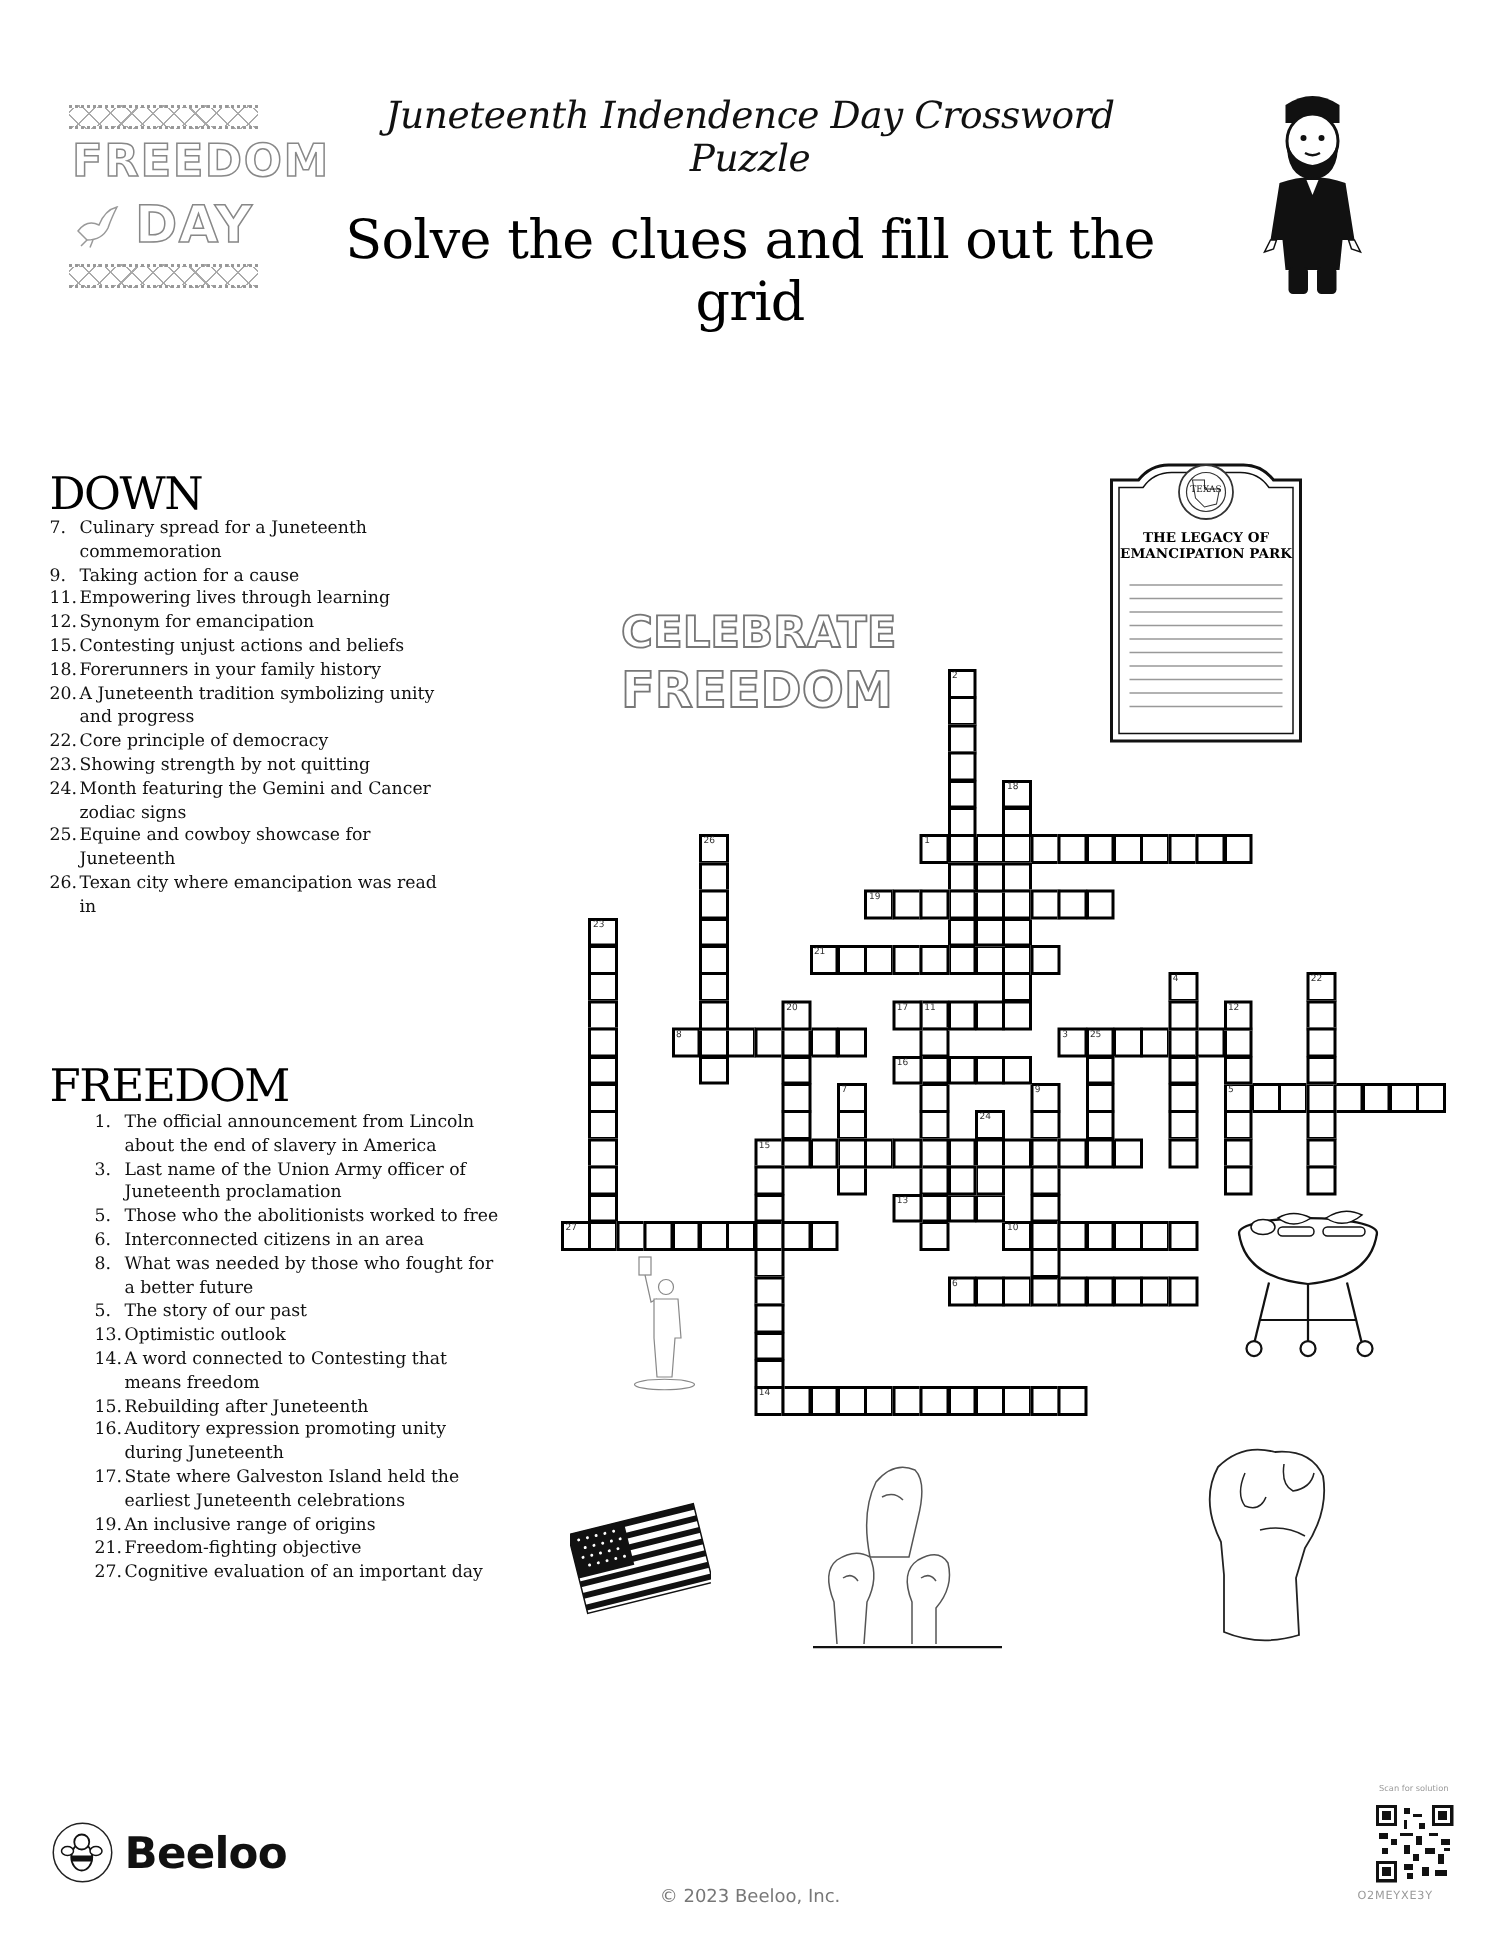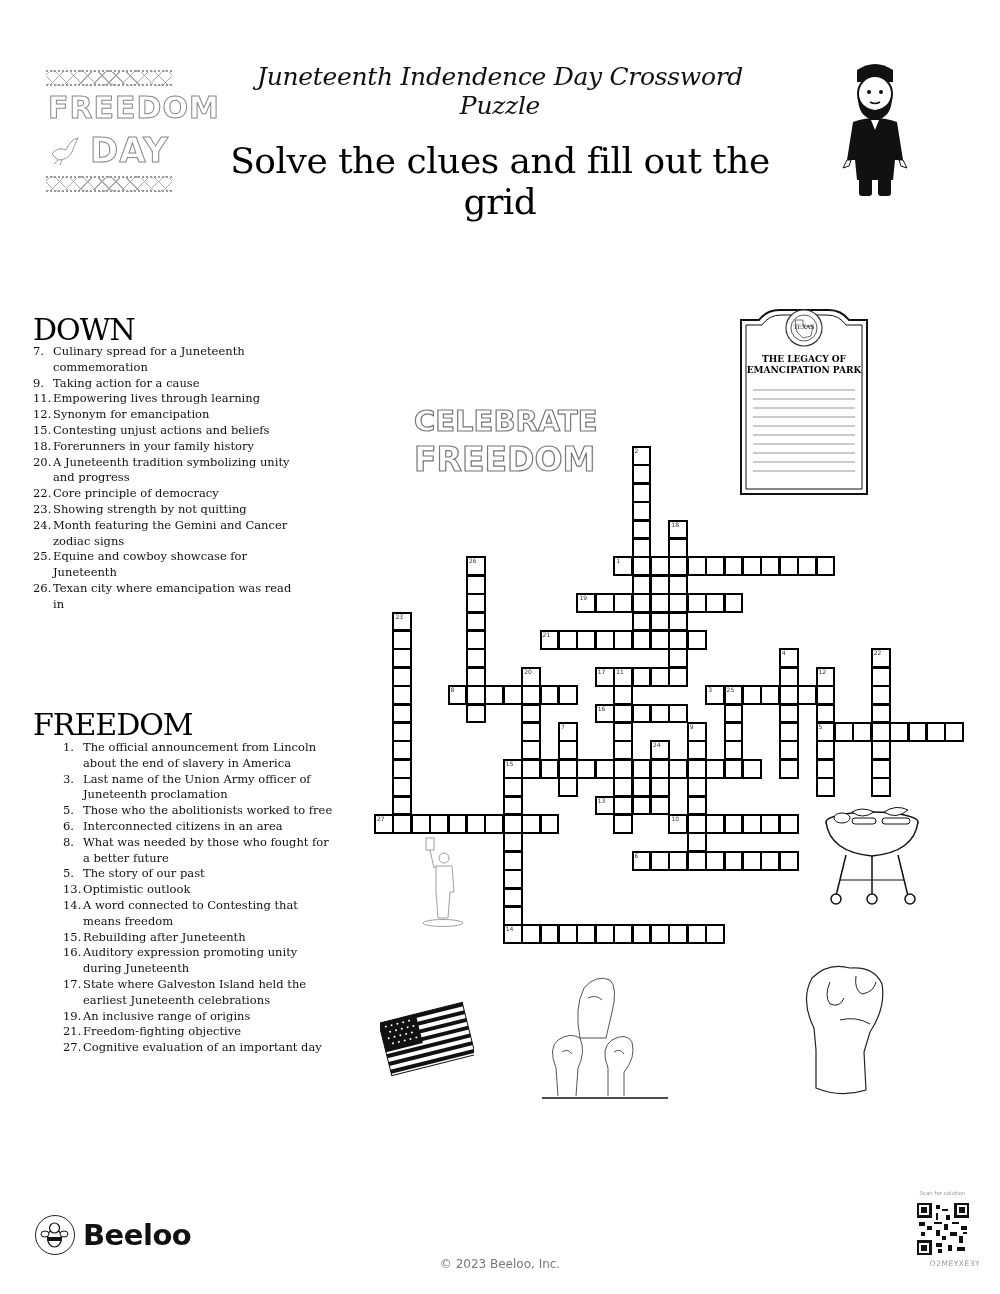--- a/index.html
+++ b/index.html
@@ -36,21 +36,21 @@
   
   .outline-word { position: absolute; font-family: "DejaVu Sans", sans-serif; font-weight: bold; color: #fff;
                   -webkit-text-stroke: 1.2px #777; letter-spacing: 0px; }
   
   #logo { left: 35px; top: 1214px; height: 42px; display: flex; align-items: center; gap: 8px; }
   #logo-circle { width: 40px; height: 40px; border: 1.5px solid #222; border-radius: 50%; position: relative; }
   #logo-text { font-family: "DejaVu Sans", sans-serif; font-size: 29px; font-weight: bold; color: #111; letter-spacing: -0.5px; }
   #copyright { left: 300px; top: 1257px; width: 400px; text-align: center; font-family: "DejaVu Sans", sans-serif; font-size: 12px; color: #777; }
   #qr-label { left: 905px; top: 1190px; width: 75px; text-align: center; font-family: "DejaVu Sans", sans-serif; font-size: 5.5px; color: #999; }
   #qr { left: 917px; top: 1203px; width: 52px; height: 52px; }
-  #qr-code { left: 905px; top: 1259px; width: 75px; text-align: right; font-family: "DejaVu Sans", sans-serif; font-size: 7.5px; color: #999; letter-spacing: 0.5px; }
+  #qr-code { left: 905px; top: 1259px; width: 75px; text-align: left; font-family: "DejaVu Sans", sans-serif; font-size: 7.5px; color: #999; letter-spacing: 0.5px; }
 </style>
 </head>
 <body>
 
 <div id="badge" class="abs">
   <div class="badge-pattern" style="top:2px;"></div>
   <div class="badge-word" style="left:6px; top:22px; font-size:30px;">FREEDOM</div>
   <svg class="abs" style="left:6px; top:64px;" width="36" height="36" viewBox="0 0 36 36">
     <path d="M4 22 Q10 14 18 18 Q22 8 30 6 Q26 14 24 20 Q20 28 10 28 Z" fill="none" stroke="#999" stroke-width="1"></path>
     <path d="M10 28 L6 32 M14 28 L12 33" stroke="#999" stroke-width="1"></path>

